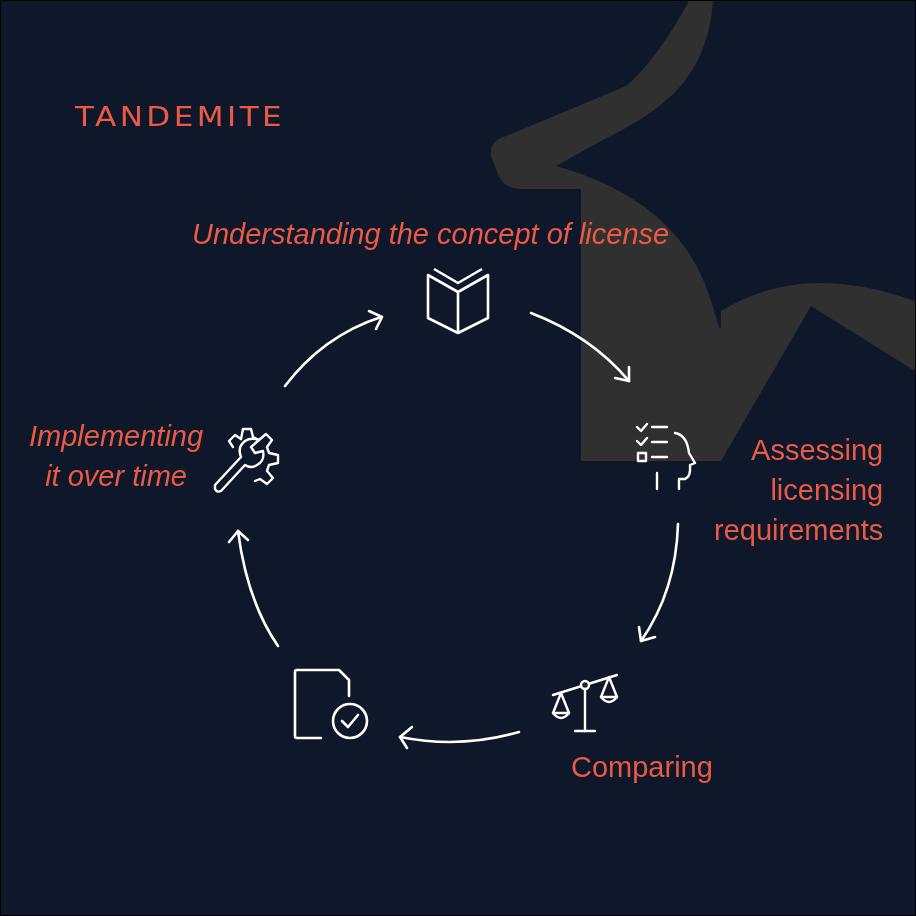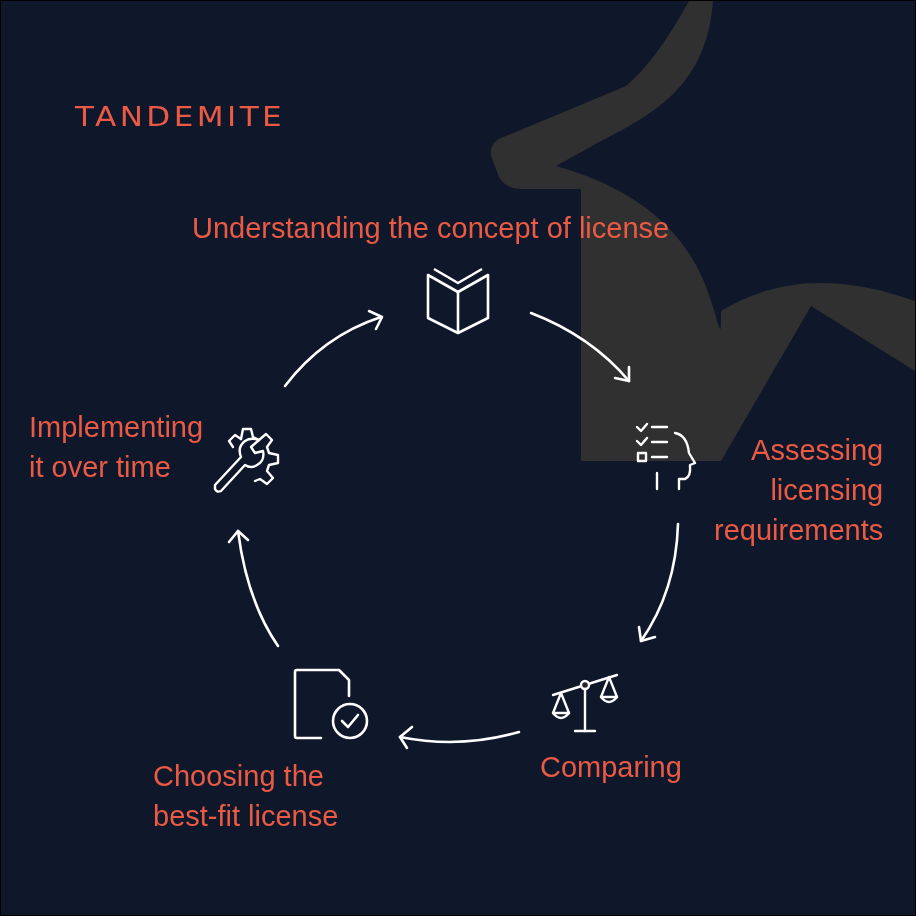--- a/index.html
+++ b/index.html
@@ -28,21 +28,21 @@
 <body>
 
 <div class="canvas">
 
   <svg class="bg-shape" width="914" height="914" viewBox="0 0 914 914">
     <path d="M 688 0 L 712 0 C 706 80 660 110 600 140 L 555 165 Q 680 200 710 300 C 720 330 720 340 720 310 C 770 280 830 270 914 300 L 914 370 L 810 305 L 720 460 L 580 460 L 580 188 L 520 188 Q 505 188 498 176 L 490 155 Q 488 140 505 135 L 625 85 Q 655 60 688 0 Z" fill="#303030"></path>
   </svg>
 
   <div class="logo">TANDEMITE</div>
 
-  <div class="label" style="left:191px; top:207px;">
+  <div class="label" style="left:191px; top:213px;font-style:italic;">
     <span class="line">Understanding the concept of license</span>
   </div>
   <div class="icon" style="left:425px; top:264px;">
     <svg width="64" height="70" viewBox="0 0 64 70" fill="none" stroke="#fff" stroke-width="2.6" stroke-linejoin="round">
       <path d="M2 10 L32 27 L62 10 L62 53 L32 68 L2 53 Z"></path>
       <path d="M32 27 L32 68"></path>
       <path d="M8 4 L32 18 L56 4"></path>
     </svg>
   </div>
 
@@ -57,51 +57,47 @@
       <path d="M17 6 L32 6"></path>
       <path d="M2 20 L6 24 L12 17"></path>
       <path d="M17 21 L32 21"></path>
       <rect x="3" y="32" width="8" height="8"></rect>
       <path d="M17 36 L32 36"></path>
       <path d="M22 52 L22 68"></path>
       <path d="M40 12 Q52 14 54 32 L60 42 L55 44 Q56 56 50 58 L44 58 L44 68"></path>
     </svg>
   </div>
 
-  <div class="label" style="left:539px; top:746px;">
+  <div class="label" style="left:570px; top:746px;">
     <span class="line">Comparing</span>
   </div>
   <div class="icon" style="left:550px; top:670px;">
     <svg width="70" height="64" viewBox="0 0 70 64" fill="none" stroke="#fff" stroke-width="2.4" stroke-linecap="round" stroke-linejoin="round">
       <path d="M2 24 L66 4"></path>
       <circle cx="34" cy="14" r="4" fill="#262626"></circle>
       <path d="M34 18 L34 60"></path>
       <path d="M24 60 L44 60"></path>
       <path d="M10 22 L2 42 Q10 52 18 42 Z"></path>
       <path d="M2 42 L18 42"></path>
       <path d="M58 6 L50 26 Q58 36 66 26 Z"></path>
       <path d="M50 26 L66 26"></path>
     </svg>
   </div>
 
-  <div class="label" style="left:152px; top:755px;">
-    <span class="line">Choosing the</span>
-    <span class="line">best-fit license</span>
-  </div>
   <div class="icon" style="left:292px; top:667px;">
     <svg width="74" height="74" viewBox="0 0 74 74" fill="none" stroke="#fff" stroke-width="2.6" stroke-linecap="round" stroke-linejoin="round">
       <path d="M28 70 L4 70 Q2 70 2 68 L2 4 Q2 2 4 2 L46 2 L56 12 L56 28"></path>
       <circle cx="57" cy="53" r="17"></circle>
       <path d="M49 53 L55 59 L65 47"></path>
     </svg>
   </div>
 
-  <div class="label" style="left:28px; top:406px;">
+  <div class="label" style="left:28px; top:415px;font-style:italic;">
     <span class="line" style="white-space:pre;">Implementing</span>
-    <span class="line" style="white-space:pre;">it over time</span>
+    <span class="line" style="white-space:pre;text-align:center;">it over time</span>
   </div>
   <div class="icon" style="left:210px; top:418px;">
     <svg width="76" height="76" viewBox="0 0 76 76" fill="none" stroke="#fff" stroke-width="2.4" stroke-linecap="round" stroke-linejoin="round">
       <path d="M30 20 L32 10 L40 10 L42 18 L48 21 L55 15 L61 21 L56 28 L58 34 L67 36 L67 44 L58 46 L56 52 L62 59 L56 65 L49 60 L44 62"></path>
       <path d="M30 20 L24 16 L18 22 L22 28"></path>
       <path d="M4 66 L30 38 Q26 28 34 22 Q40 18 48 21 L40 28 L44 34 L52 32 Q54 42 46 46 Q40 50 34 46 L10 72 Q6 74 4 70 Z"></path>
     </svg>
   </div>
 
   <svg class="arrow" style="left:0; top:0;" width="914" height="914" viewBox="0 0 914 914" fill="none" stroke="#fff" stroke-width="2.6" stroke-linecap="round" stroke-linejoin="round">

